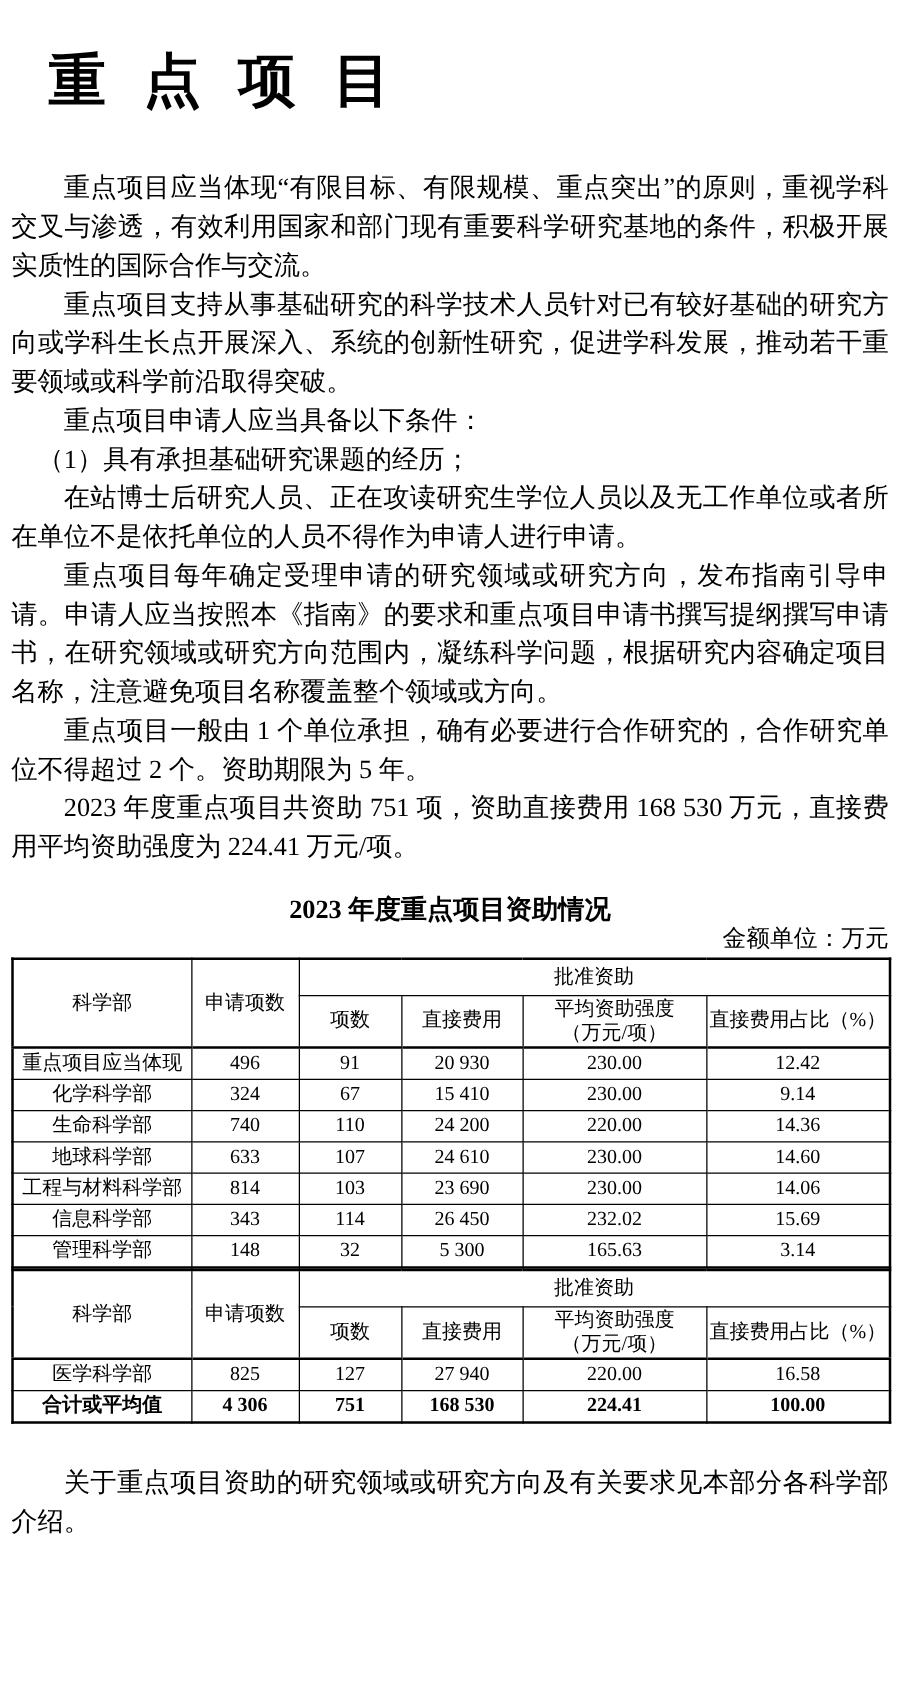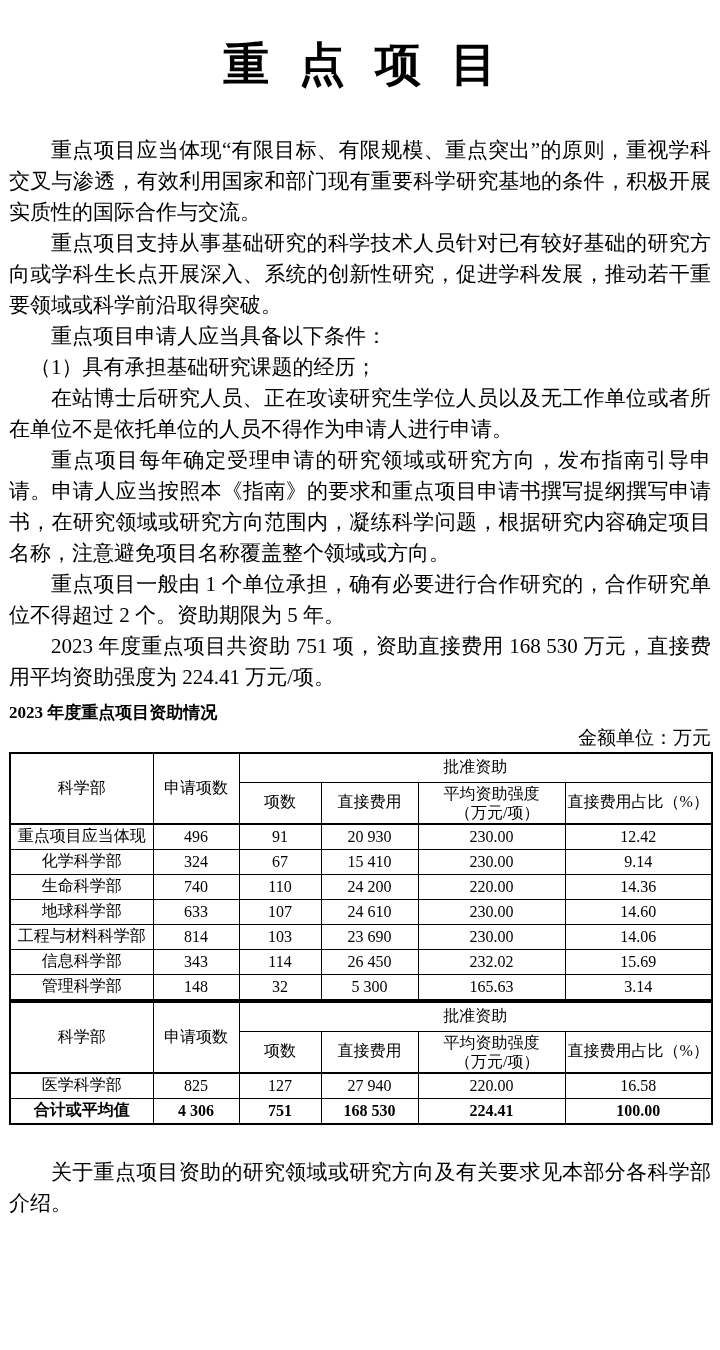--- a/index.html
+++ b/index.html
@@ -14,41 +14,40 @@
     width: 720px;
     height: 1350px;
     margin: 0 auto;
     background: #ffffff;
     box-sizing: border-box;
     padding: 40px 9px 0 9px;
     overflow: hidden;
   }
   .doc-title {
     margin: 0 0 44px 0;
-    text-align: center;
     font-size: 46px;
     font-weight: bold;
     letter-spacing: 0.65em;
     text-indent: 0.65em;
     line-height: 1.1;
   }
   .body-text p {
     margin: 0;
     font-size: 21px;
     line-height: 31px;
     text-align: justify;
     text-justify: inter-ideograph;
   }
   .body-text p.indent { text-indent: 2em; }
   .body-text p.list   { text-indent: 1em; }
   .table-caption {
-    margin-top: 9px;
-    text-align: left;
+    margin-top: 23px;
+    text-align: center;
     font-weight: bold;
-    font-size: 17px;
+    font-size: 21px;
     line-height: 22px;
   }
   .unit-note {
     text-align: right;
     font-size: 19px;
     line-height: 24px;
     margin-top: 2px;
     margin-bottom: 2px;
   }
   .continued-note {
@@ -72,21 +71,21 @@
     font-weight: normal;
     padding: 1px 2px;
     overflow: hidden;
   }
   table.funding thead tr.group-row th { height: 26px; }
   table.funding thead tr.sub-row th   { height: 37px; }
   table.funding thead th { border-bottom-width: 2px; }
   table.funding thead tr.group-row th.group-cell { border-bottom-width: 1px; }
   table.funding tbody tr td { height: 22px; }
   table.funding tbody tr.total-row td { font-weight: bold; }
-  .two-line { line-height: 19px; display: inline-block; text-align: right; }
+  .two-line { line-height: 19px; display: inline-block; }
   .closing { margin-top: 32px; }
   .closing p {
     margin: 0;
     font-size: 21px;
     line-height: 31px;
     text-align: justify;
     text-indent: 2em;
   }
 </style>
 </head>

